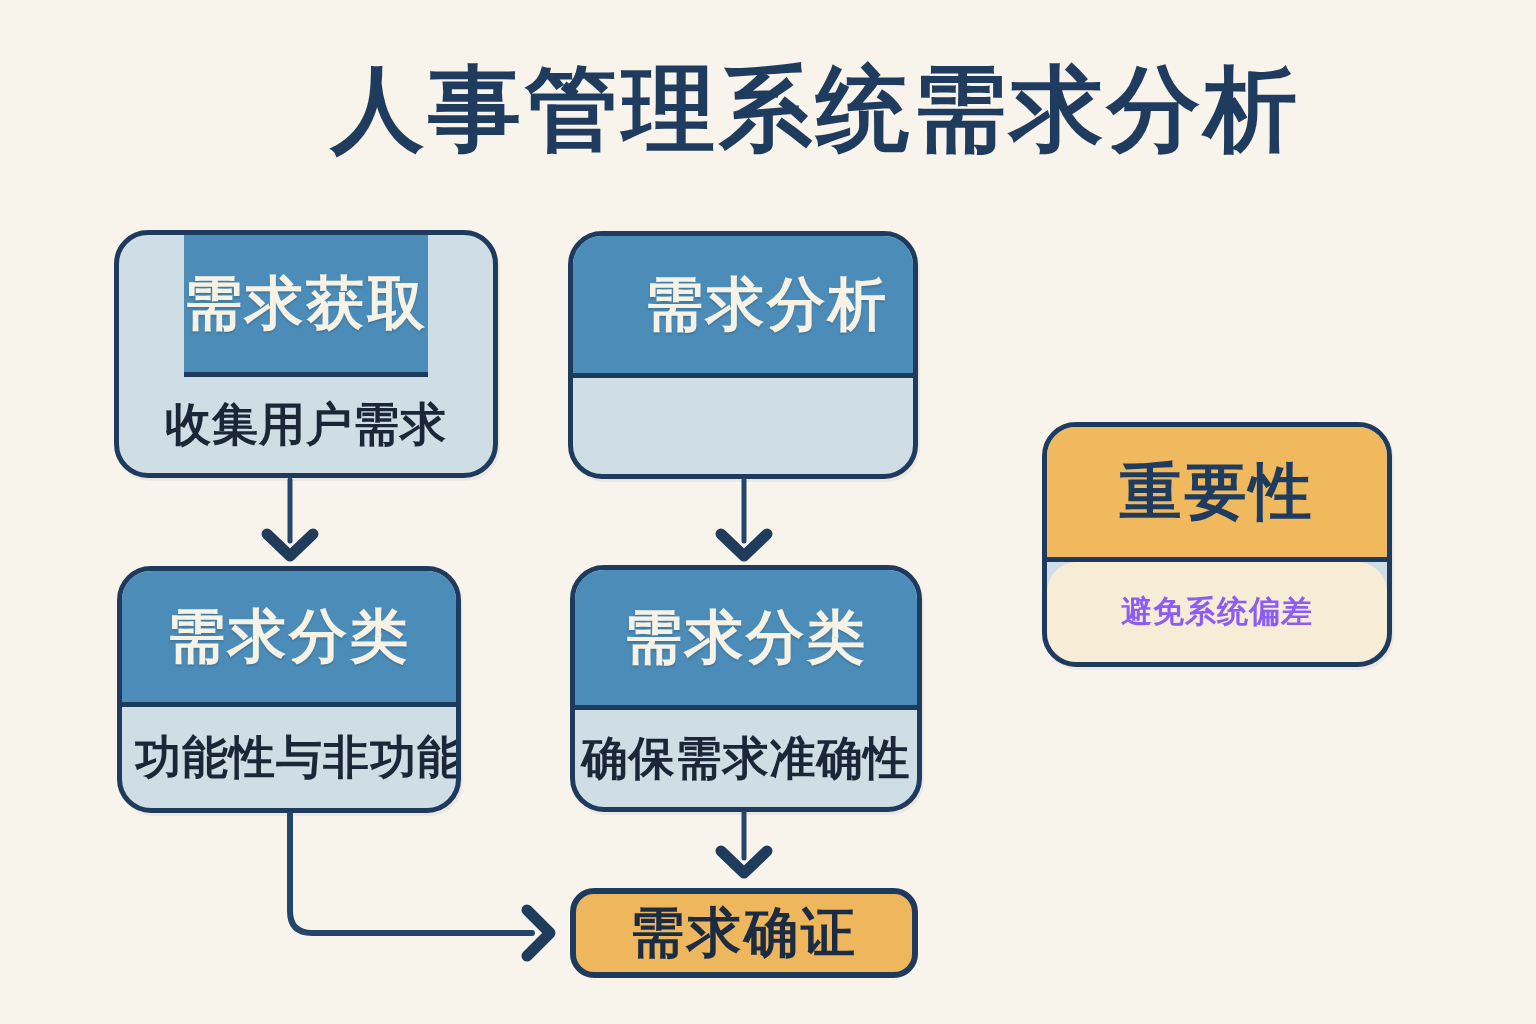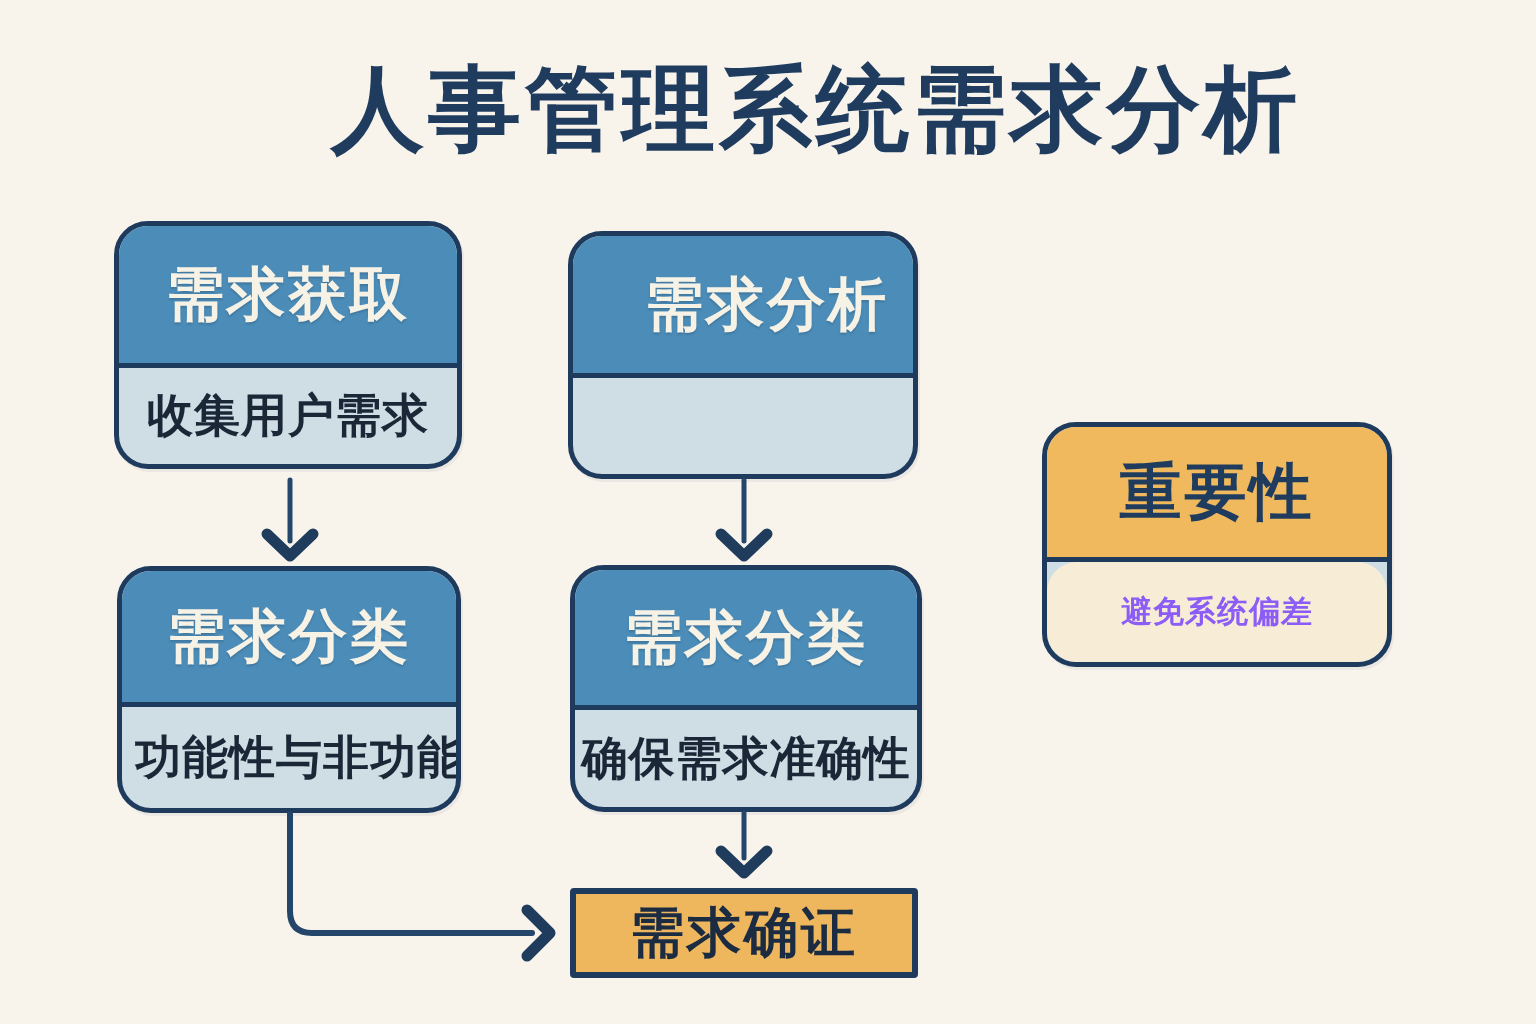--- a/index.html
+++ b/index.html
@@ -58,21 +58,21 @@
     display: flex;
     align-items: center;
     justify-content: center;
     font-size: 46px;
     font-weight: 700;
     color: #1b2736;
     letter-spacing: 1px;
     border-radius: 30px;
   }
 
-  #node-acquisition      { left: 114px; top: 221px; width: 348px; height: 248px; }
+  #node-acquisition      { left: 114px; top: 230px; width: 384px; height: 248px; align-items: center; }
   #node-acquisition .node-header { height: 137px; }
 
   #node-analysis         { left: 568px; top: 231px; width: 350px; height: 248px; }
   #node-analysis .node-header { height: 137px; padding-left: 48px; }
 
   #node-classify-left    { left: 117px; top: 566px; width: 344px; height: 247px; }
   #node-classify-left .node-header { height: 131px; }
 
   #node-classify-mid     { left: 570px; top: 565px; width: 352px; height: 247px; }
   #node-classify-mid .node-header { height: 135px; }
@@ -98,21 +98,21 @@
     white-space: nowrap;
     overflow: hidden;
   }
 
   .node-terminal {
     position: absolute;
     box-sizing: border-box;
     left: 570px; top: 888px; width: 348px; height: 90px;
     background: #eeb75e;
     border: 6px solid #1e3a5c;
-    border-radius: 4px;
+    border-radius: 24px;
     display: flex;
     align-items: center;
     justify-content: center;
     font-size: 54px;
     font-weight: 900;
     letter-spacing: 3px;
     color: #1b2c42;
   }
 
   .arrow-layer {

